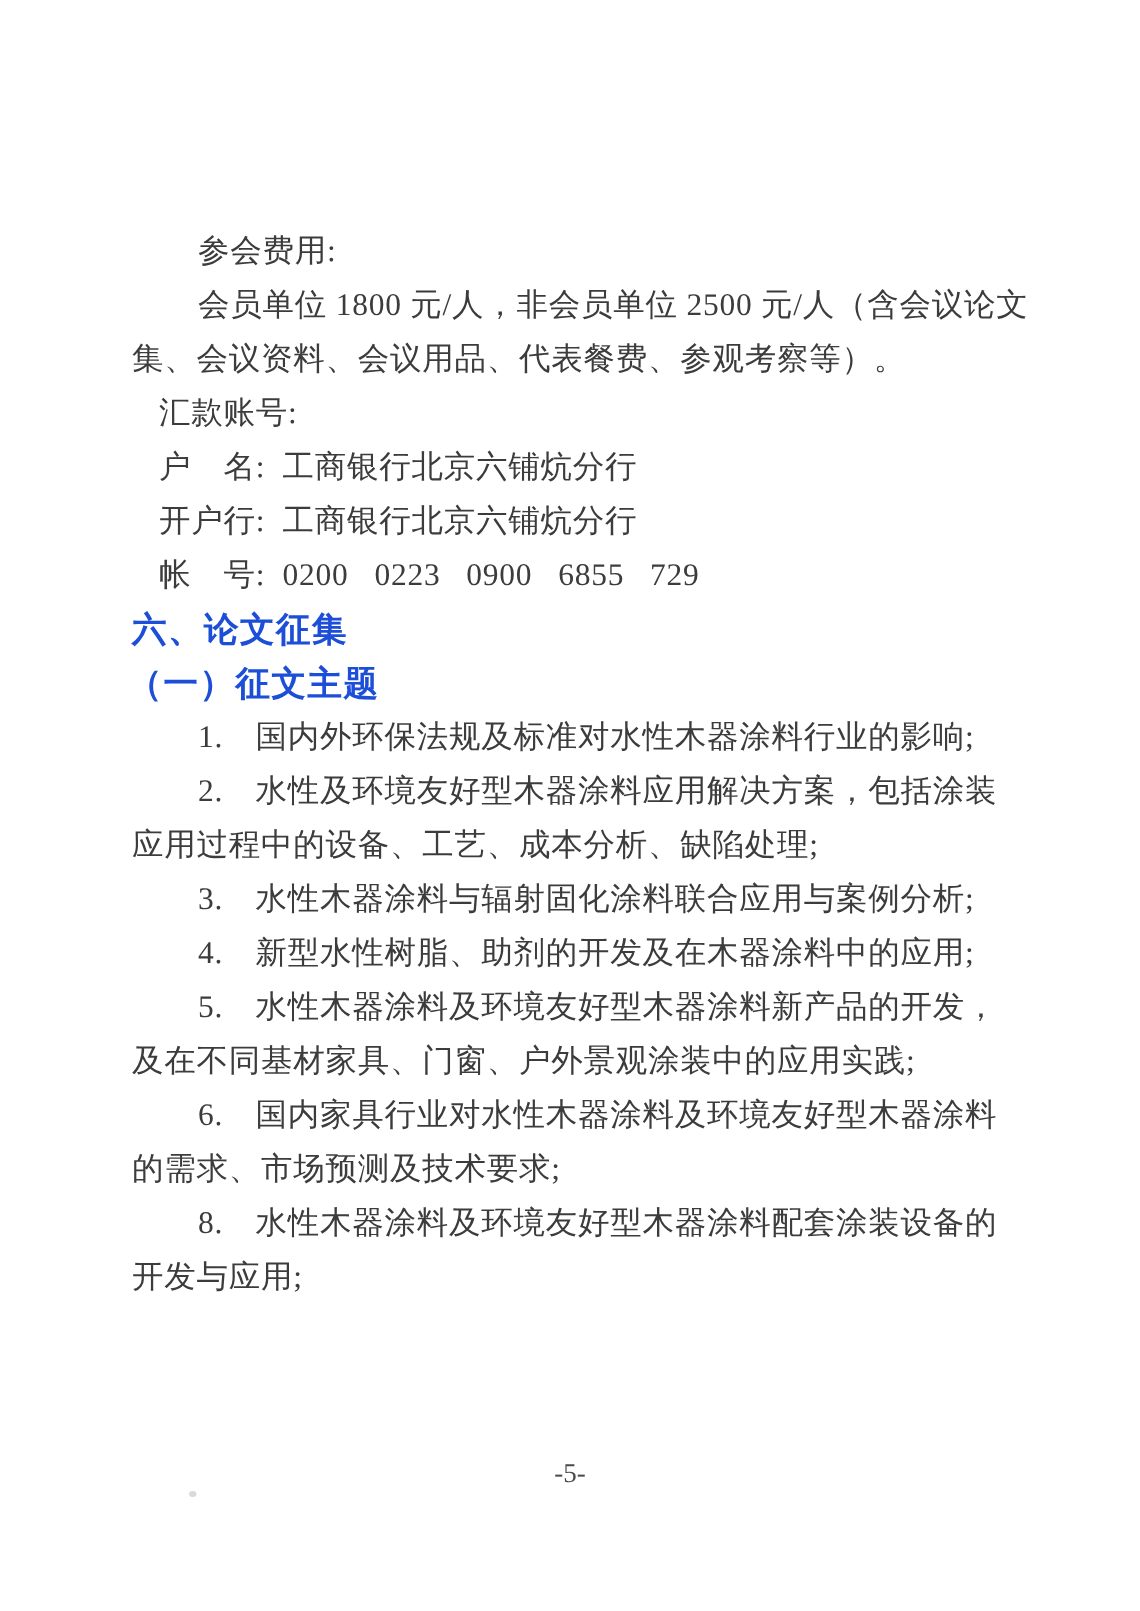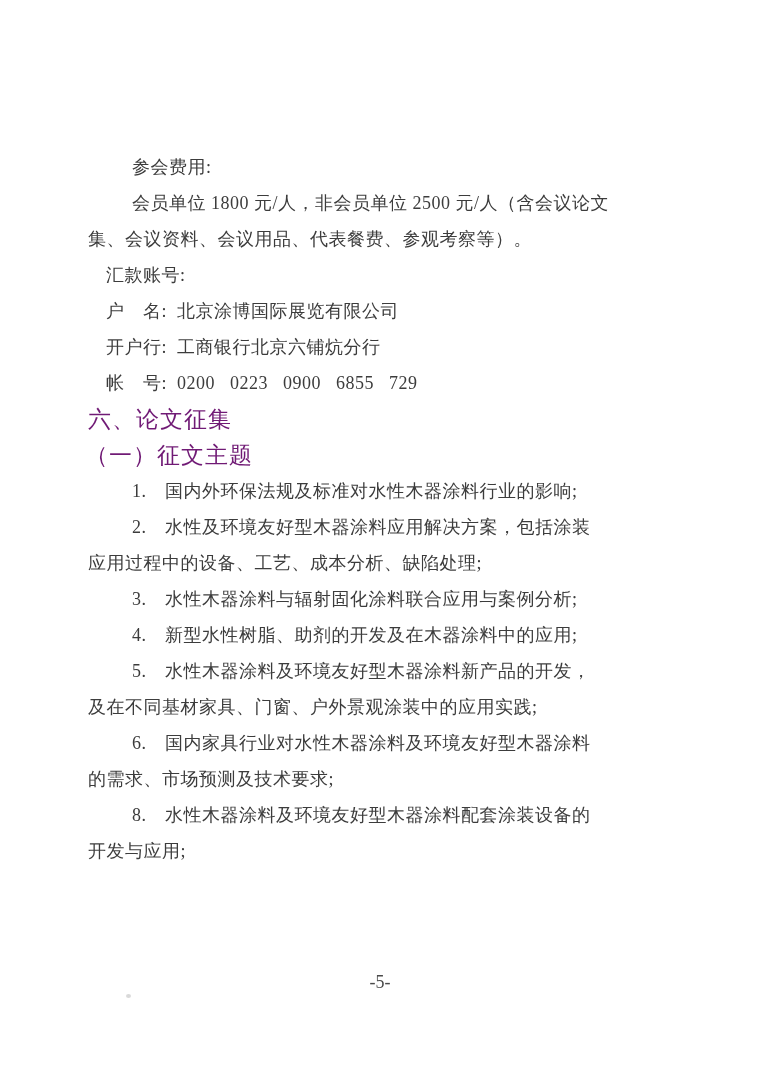--- a/index.html
+++ b/index.html
@@ -18,31 +18,31 @@
   }
   .content {
     position: absolute;
     top: 149px;
     left: 88px;
     right: 88px;
   }
   .line {
     height: 36px;
     line-height: 36px;
-    font-size: 18px;
+    font-size: 21px;
     white-space: pre;
     letter-spacing: 0.5px;
   }
   .indent { padding-left: 44px; }
   .flush  { padding-left: 0; }
   .acct   { padding-left: 18px; }
   .heading, .subheading {
     font-family: "Liberation Sans", "DejaVu Sans", sans-serif;
-    font-weight: 400;
-    color: #701a75;
+    font-weight: 700;
+    color: #1d4ed8;
     font-size: 23px;
     letter-spacing: 1px;
   }
   .subheading { margin-left: -3px; }
   .footer {
     position: absolute;
     left: 0;
     right: 0;
     top: 972px;
     text-align: center;
@@ -65,21 +65,21 @@
 <body>
 
 <div class="page">
   <div class="content">
 
     <div class="line indent">参会费用:</div>
     <div class="line indent">会员单位 1800 元/人，非会员单位 2500 元/人（含会议论文</div>
     <div class="line flush">集、会议资料、会议用品、代表餐费、参观考察等）。</div>
 
     <div class="line acct">汇款账号:</div>
-    <div class="line acct">户　名:  北京涂博国际展览有限公司</div>
+    <div class="line acct">户　名:  工商银行北京六铺炕分行</div>
     <div class="line acct">开户行:  工商银行北京六铺炕分行</div>
     <div class="line acct">帐　号:  0200   0223   0900   6855   729</div>
 
     <div class="line heading">六、论文征集</div>
     <div class="line subheading">（一）征文主题</div>
 
     <div class="line indent">1.　国内外环保法规及标准对水性木器涂料行业的影响;</div>
     <div class="line indent">2.　水性及环境友好型木器涂料应用解决方案，包括涂装</div>
     <div class="line flush">应用过程中的设备、工艺、成本分析、缺陷处理;</div>
     <div class="line indent">3.　水性木器涂料与辐射固化涂料联合应用与案例分析;</div>

